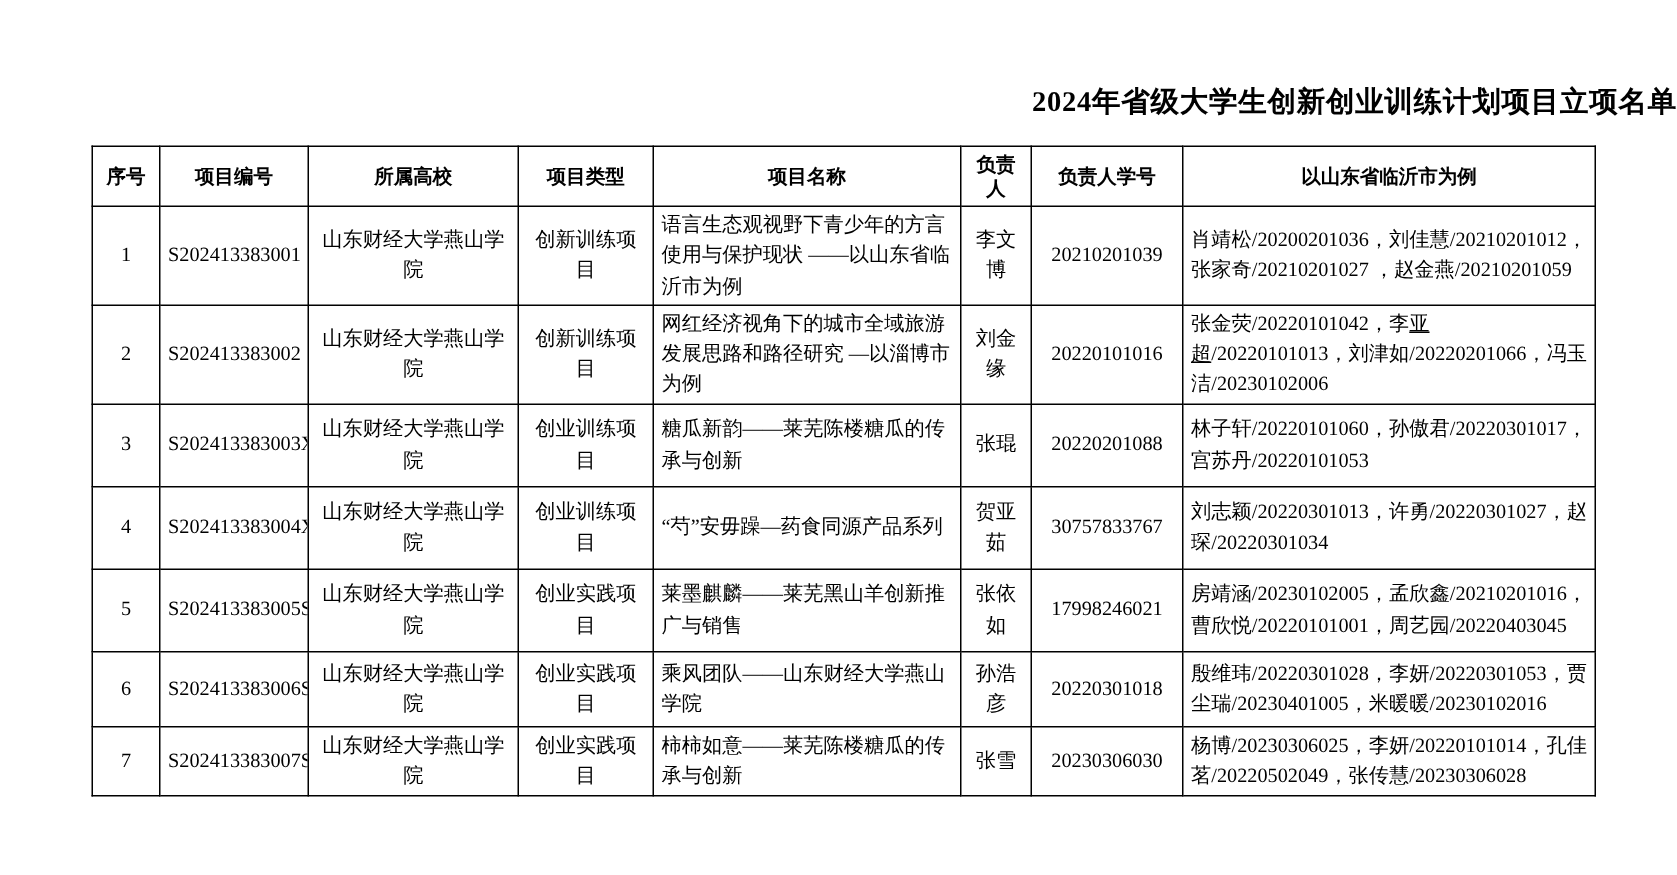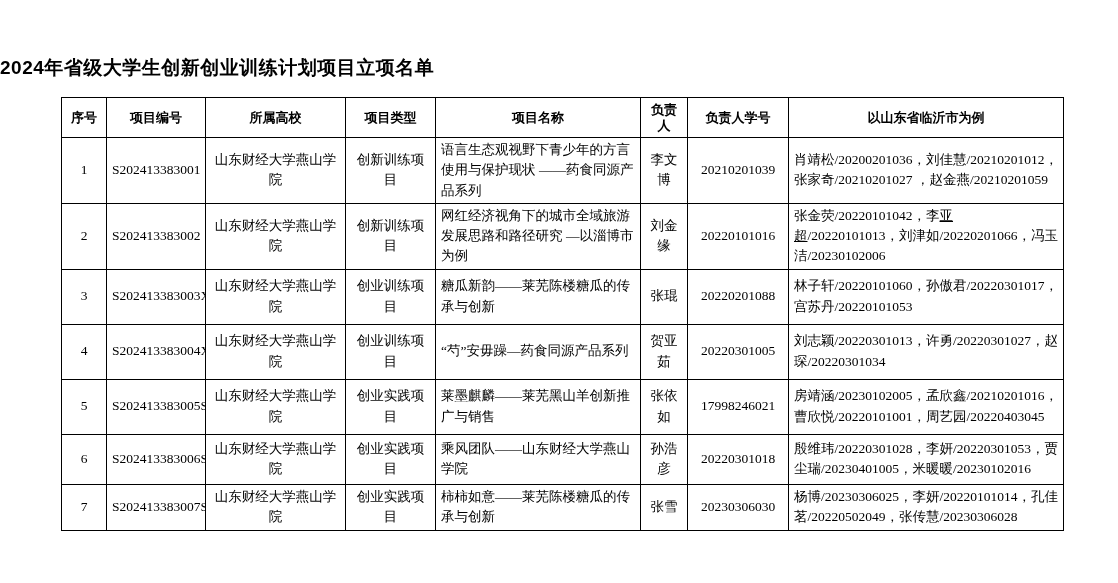--- a/index.html
+++ b/index.html
@@ -19,25 +19,25 @@
     width: 1118px;
     height: 583px;
     background: #fff;
   }
   .doc-title {
     position: absolute;
     top: 55px;
     left: 0;
     width: 1118px;
     margin: 0;
-    text-align: left;
+    text-align: right;
     font-size: 19px;
     font-weight: bold;
     letter-spacing: 0.5px;
-    font-family: Liberation Sans, sans-serif;
+    font-family: Liberation Serif, serif;
   }
   table.projects {
     position: absolute;
     left: 61px;
     top: 97px;
     width: 1002px;
     border-collapse: collapse;
     table-layout: fixed;
   }
   table.projects th,
@@ -102,21 +102,21 @@
         <th>负责人学号</th>
         <th>以山东省临沂市为例</th>
       </tr>
     </thead>
     <tbody id="table-body">
         <tr>
           <td class="col-seq">1</td>
           <td class="col-project_id">S202413383001</td>
           <td class="col-university">山东财经大学燕山学院</td>
           <td class="col-project_type">创新训练项目</td>
-          <td class="col-project_name">语言生态观视野下青少年的方言使用与保护现状 ——药食同源产品系列</td>
+          <td class="col-project_name">语言生态观视野下青少年的方言使用与保护现状 ——以山东省临沂市为例</td>
           <td class="col-leader">李文博</td>
           <td class="col-leader_student_id">20210201039</td>
           <td class="col-members">肖靖松/20200201036，刘佳慧/20210201012，张家奇/20210201027 ，赵金燕/20210201059</td>
         </tr>
         <tr>
           <td class="col-seq">2</td>
           <td class="col-project_id">S202413383002</td>
           <td class="col-university">山东财经大学燕山学院</td>
           <td class="col-project_type">创新训练项目</td>
           <td class="col-project_name">网红经济视角下的城市全域旅游发展思路和路径研究 —以淄博市为例</td>
@@ -134,21 +134,21 @@
           <td class="col-leader_student_id">20220201088</td>
           <td class="col-members">林子轩/20220101060，孙傲君/20220301017，宫苏丹/20220101053</td>
         </tr>
         <tr>
           <td class="col-seq">4</td>
           <td class="col-project_id">S202413383004X</td>
           <td class="col-university">山东财经大学燕山学院</td>
           <td class="col-project_type">创业训练项目</td>
           <td class="col-project_name">“芍”安毋躁—药食同源产品系列</td>
           <td class="col-leader">贺亚茹</td>
-          <td class="col-leader_student_id">20220301005</td>
+          <td class="col-leader_student_id">30757833767</td>
           <td class="col-members">刘志颖/20220301013，许勇/20220301027，赵琛/20220301034</td>
         </tr>
         <tr>
           <td class="col-seq">5</td>
           <td class="col-project_id">S202413383005S</td>
           <td class="col-university">山东财经大学燕山学院</td>
           <td class="col-project_type">创业实践项目</td>
           <td class="col-project_name">莱墨麒麟——莱芜黑山羊创新推广与销售</td>
           <td class="col-leader">张依如</td>
           <td class="col-leader_student_id">17998246021</td>

